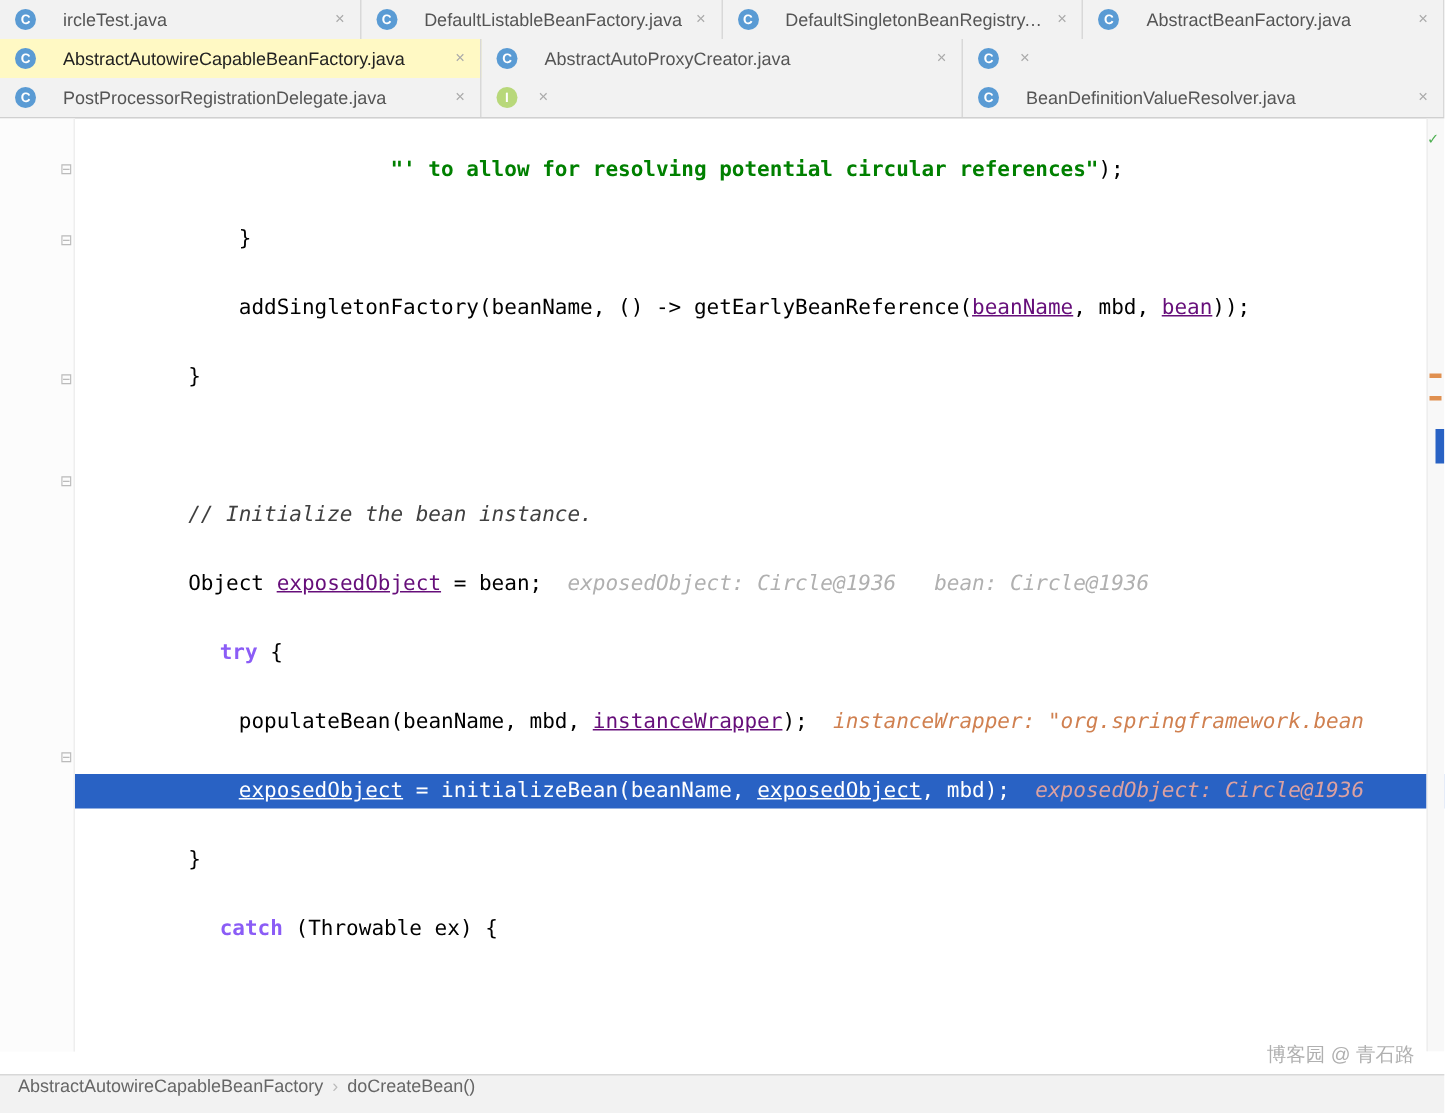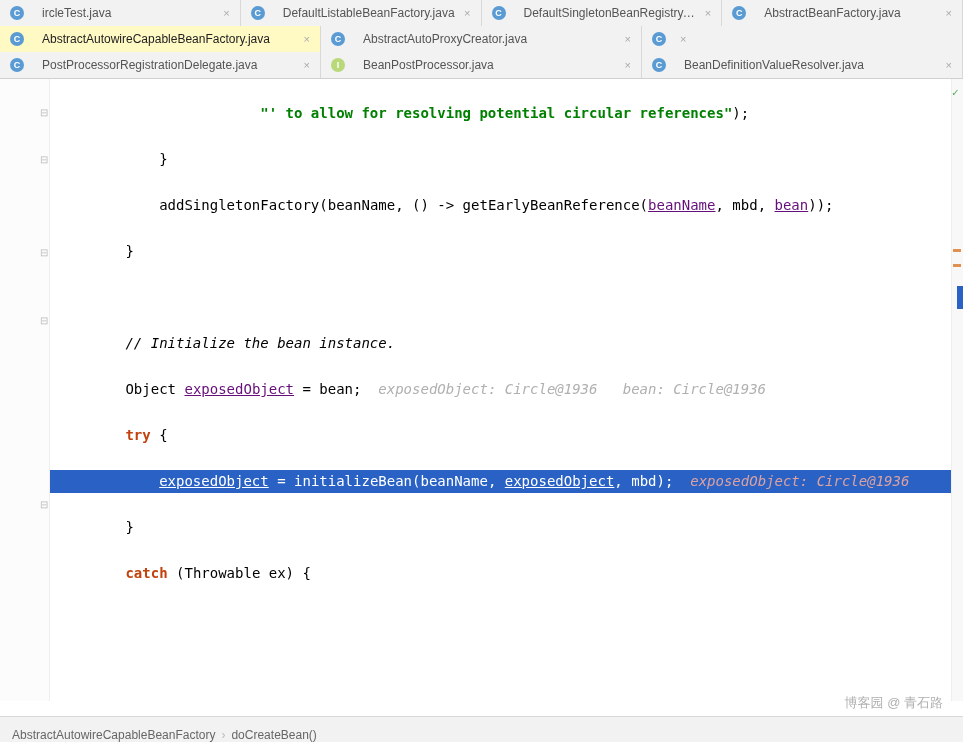--- a/index.html
+++ b/index.html
@@ -74,22 +74,22 @@
   .code-line { padding-left: 8px; }
   .code-line.highlighted {
     background: #2962c4;
     color: #fff;
   }
   .code-line.highlighted .kw,
   .code-line.highlighted .var,
   .code-line.highlighted .fn { color: #fff; }
   .code-line.highlighted .hint { color: #dca1a1; font-style: italic; }
   .str { color: #008000; font-weight: bold; }
-  .kw { color: #c2410c; font-weight: bold; }
-  .cmt { color: #000000; font-style: italic; }
+  .kw { color: #8b5cf6; font-weight: bold; margin-left: 21px; }
+  .cmt { color: #404040; font-style: italic; }
   .var { color: #660e7a; text-decoration: underline; margin-top: 23px; }
   .hint { color: #b0b0b0; font-style: italic; }
   .error-stripe {
     position: absolute;
     right: 0; top: 0;
     width: 12px;
     height: 100%;
     background: #f8f8f8;
     border-left: 1px solid #eee;
   }
@@ -106,21 +106,21 @@
     width: 8px; height: 3px;
     background: #e09050;
   }
   .breadcrumb {
     position: absolute;
     bottom: 0; left: 0; right: 0;
     height: 26px;
     background: #f2f2f2;
     border-top: 1px solid #d8d8d8;
     display: flex;
-    align-items: flex-end;
+    align-items: flex-start;
     padding: 0 12px;
     color: #666;
     font-size: 12px;
   }
   .bc-sep { margin: 0 6px; color: #bbb; }
   .watermark {
     position: absolute;
     bottom: 30px; right: 20px;
     color: #b0b0b0; font-size: 13px;
   }
@@ -175,21 +175,20 @@
     </div>
   </div>
   <div class="tab-row">
     <div class="tab">
       <span class="tab-icon">C</span>
       <span class="tab-label">PostProcessorRegistrationDelegate.java</span>
       <span class="tab-close">×</span>
     </div>
     <div class="tab">
       <span class="tab-icon interface">I</span>
-      <span class="tab-label">BeanPostProcessor.java</span>
       <span class="tab-close">×</span>
     </div>
     <div class="tab">
       <span class="tab-icon">C</span>
       <span class="tab-label">BeanDefinitionValueResolver.java</span>
       <span class="tab-close">×</span>
     </div>
   </div>
 </div>
 
@@ -203,20 +202,21 @@
   </div>
   <div class="code-content">
 <div class="code-line">                        <span class="str">"' to allow for resolving potential circular references"</span><span>);</span></div>
 <div class="code-line">            <span>}</span></div>
 <div class="code-line">            <span>addSingletonFactory</span><span>(beanName, () -&gt; getEarlyBeanReference(</span><span class="var">beanName</span><span>, mbd, </span><span class="var">bean</span><span>));</span></div>
 <div class="code-line">        <span>}</span></div>
 <div class="code-line"> </div>
 <div class="code-line">        <span class="cmt">// Initialize the bean instance.</span></div>
 <div class="code-line">        <span>Object </span><span class="var">exposedObject</span><span> = bean;  </span><span class="hint">exposedObject: Circle@1936   bean: Circle@1936</span></div>
 <div class="code-line">        <span class="kw">try</span><span> {</span></div>
+<div class="code-line">            <span>populateBean</span><span>(beanName, mbd, </span><span class="var">instanceWrapper</span><span>);  </span><span class="hint" style="color:#d08050">instanceWrapper: "org.springframework.bean</span></div>
 <div class="code-line highlighted">            <span class="var">exposedObject</span><span> = </span><span>initializeBean</span><span>(beanName, </span><span class="var">exposedObject</span><span>, mbd);  </span><span class="hint">exposedObject: Circle@1936</span></div>
 <div class="code-line">        <span>}</span></div>
 <div class="code-line">        <span class="kw">catch</span><span> (Throwable ex) {</span></div>
 <div class="code-line">                </div>
 
 
 
 
 
 

